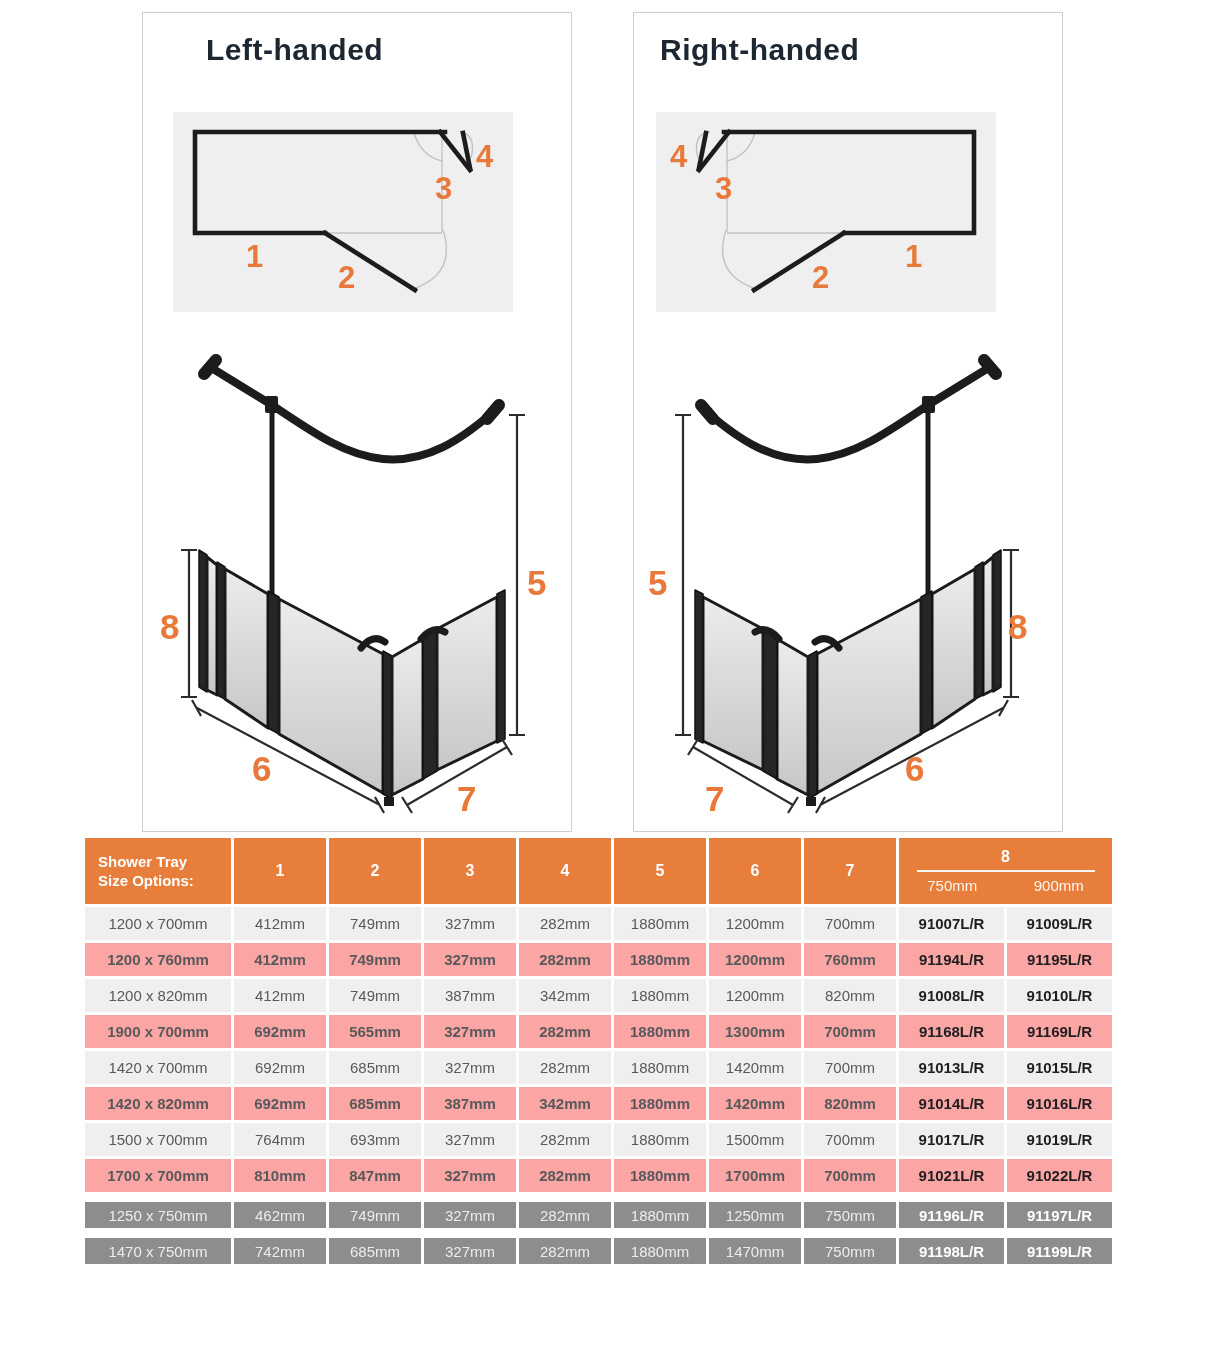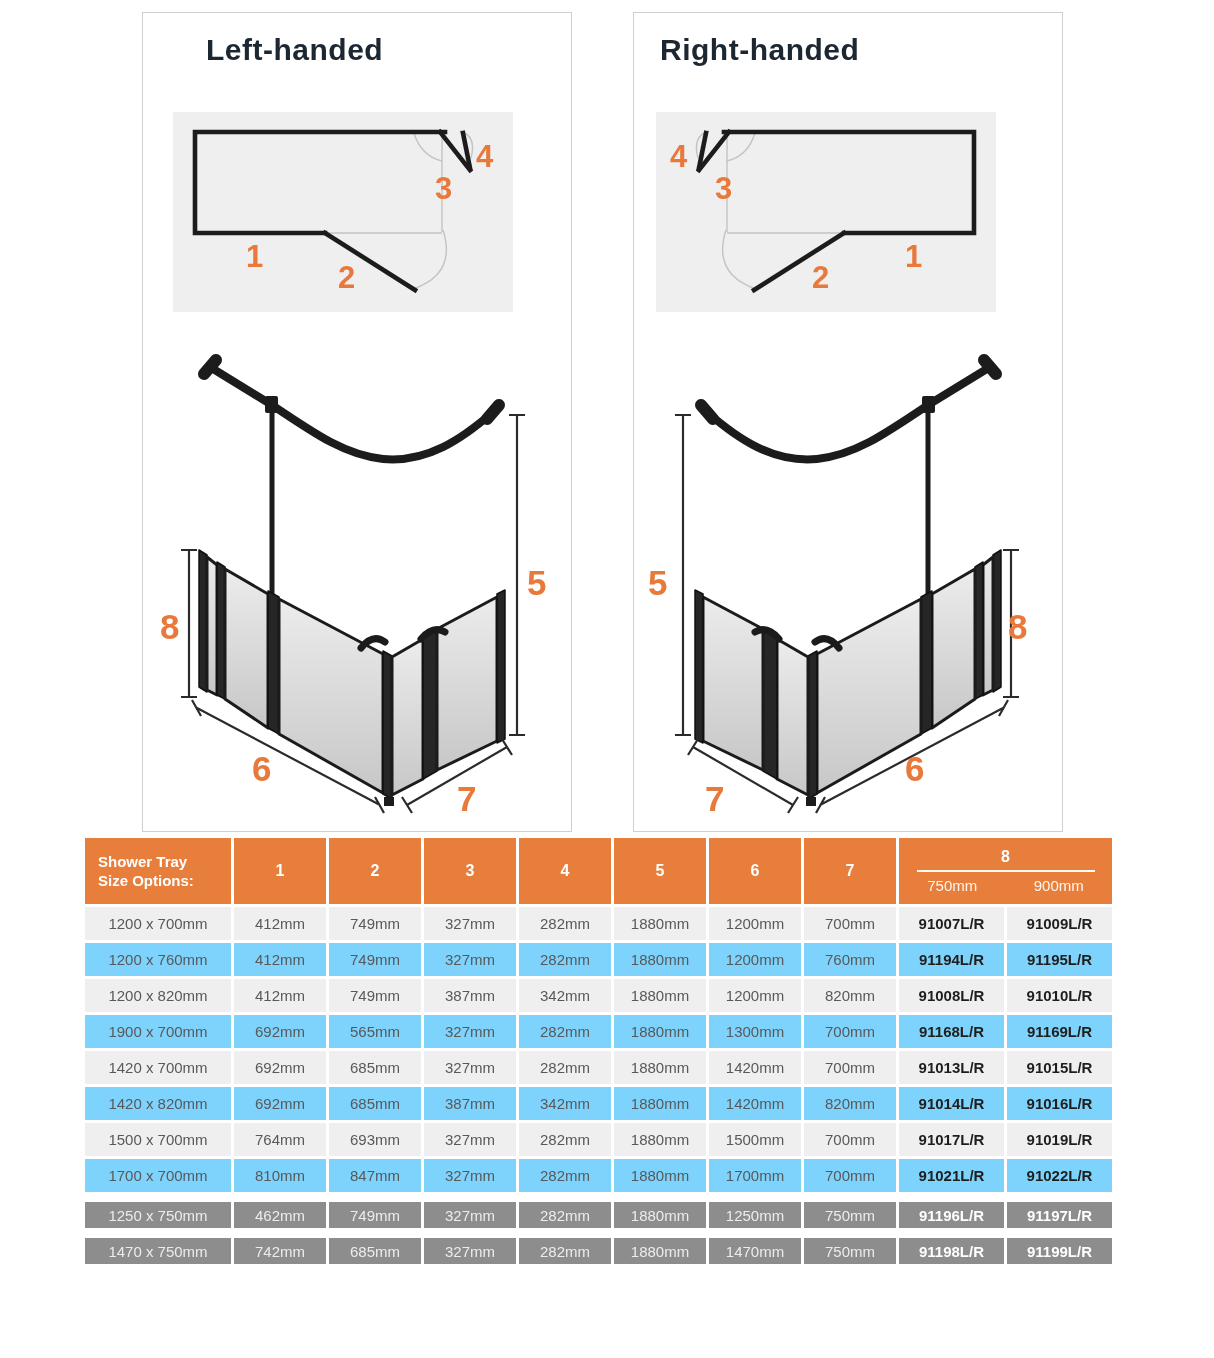--- a/index.html
+++ b/index.html
@@ -41,21 +41,21 @@
   .hcell{background:#e87e3c;color:#fff;font-weight:bold;font-size:16px;display:flex;align-items:center;justify-content:center;}
   .hsize{justify-content:flex-start;padding-left:13px;font-size:15px;line-height:1.3;box-sizing:border-box;}
   .hcol8{grid-column:9 / 11;flex-direction:column;justify-content:center;gap:2px;}
   .hcol8 .c8top{font-size:16px;line-height:1;}
   .hcol8 .c8line{width:178px;height:2px;background:rgba(255,255,255,.95);margin:3px 0;}
   .hcol8 .c8subs{display:flex;width:100%;}
   .hcol8 .c8subs span{flex:1;text-align:center;font-weight:400;font-size:15px;color:rgba(255,255,255,.92);}
   .cell{display:flex;align-items:center;justify-content:center;font-size:15px;color:#58595b;}
   .code{font-weight:bold;color:#1e1e1e;font-size:15px;}
   .trow.light .cell{background:#efefef;}
-  .trow.mid .cell{background:#7dd3fc;}
+  .trow.mid .cell{background:#fca5a5;font-weight:bold;}
   .trow.dark .cell{background:#8d8d8d;color:#ececec;margin-top:7px;}
   .trow.dark .code{color:#ffffff;}
 </style>
 </head>
 <body>
 
 <svg width="0" height="0" style="position:absolute">
   <defs>
     <linearGradient id="glassGrad" x1="0" y1="0" x2="0" y2="1">
       <stop offset="0" stop-color="#ececec"></stop>

